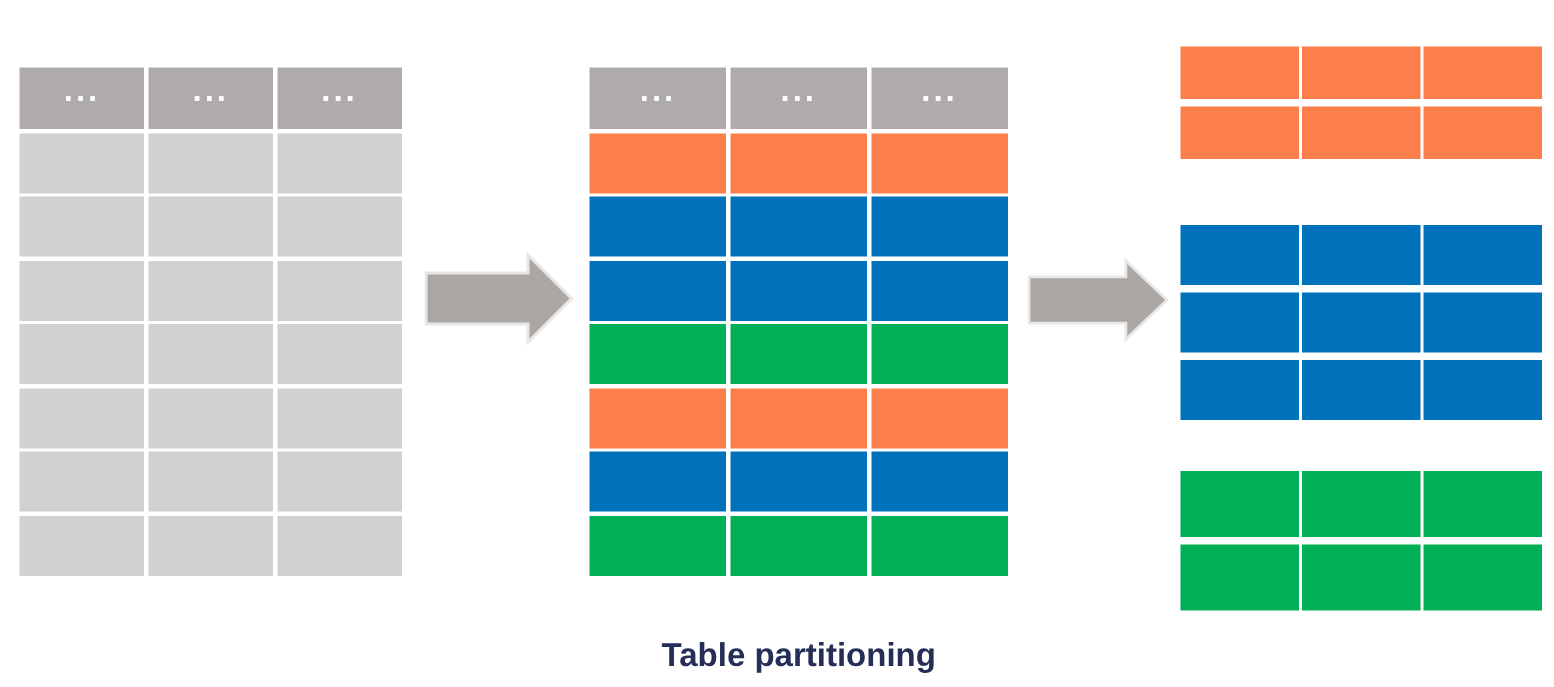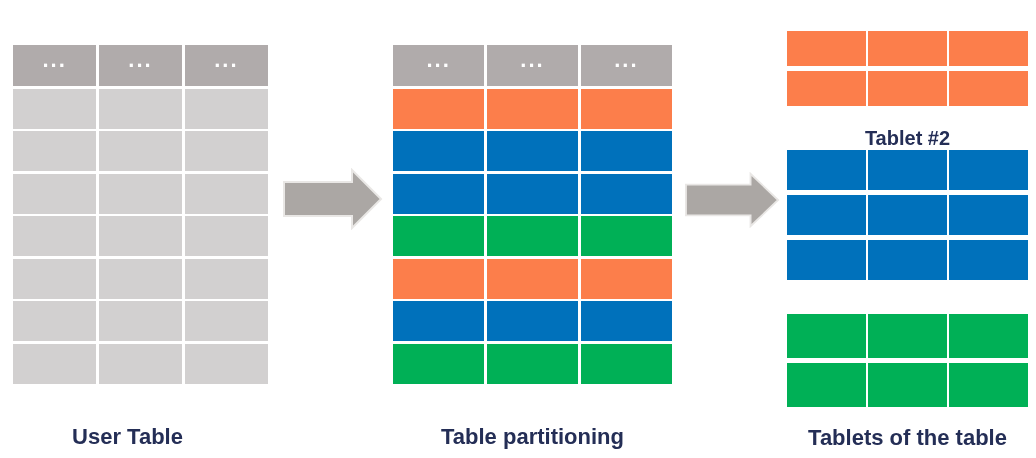--- a/index.html
+++ b/index.html
@@ -72,21 +72,20 @@
       <div class="cell" style="background: rgb(210, 208, 208);"></div>
       <div class="cell" style="background: rgb(210, 208, 208);"></div>
       <div class="cell" style="background: rgb(210, 208, 208);"></div>
       <div class="cell" style="background: rgb(210, 208, 208);"></div>
       <div class="cell" style="background: rgb(210, 208, 208);"></div>
       <div class="cell" style="background: rgb(210, 208, 208);"></div>
       <div class="cell" style="background: rgb(210, 208, 208);"></div>
       <div class="cell" style="background: rgb(210, 208, 208);"></div>
       <div class="cell" style="background: rgb(210, 208, 208);"></div>
     </div>
-  <div class="caption" id="user-caption">User Table</div>
 
   <svg class="arrow" id="arrow-1" viewBox="0 0 100 62" preserveAspectRatio="none">
     <polygon points="1,14 69,14 69,2 98,31 69,60 69,48 1,48"></polygon>
   </svg>
 
   <div class="tbl" id="partition-table">
       <div class="cell hdr">
         <span>...</span>
       </div>
       <div class="cell hdr">
@@ -125,21 +124,20 @@
 
   <div class="tbl tablet-grid" id="tablet-grid-0">
       <div class="cell" style="background: rgb(252, 126, 75);"></div>
       <div class="cell" style="background: rgb(252, 126, 75);"></div>
       <div class="cell" style="background: rgb(252, 126, 75);"></div>
       <div class="cell" style="background: rgb(252, 126, 75);"></div>
       <div class="cell" style="background: rgb(252, 126, 75);"></div>
       <div class="cell" style="background: rgb(252, 126, 75);"></div>
     </div>
 
-  <div class="tablet-title" id="tablet-title-1">Tablet #2</div>
   <div class="tbl tablet-grid" id="tablet-grid-1">
       <div class="cell" style="background: rgb(0, 113, 187);"></div>
       <div class="cell" style="background: rgb(0, 113, 187);"></div>
       <div class="cell" style="background: rgb(0, 113, 187);"></div>
       <div class="cell" style="background: rgb(0, 113, 187);"></div>
       <div class="cell" style="background: rgb(0, 113, 187);"></div>
       <div class="cell" style="background: rgb(0, 113, 187);"></div>
       <div class="cell" style="background: rgb(0, 113, 187);"></div>
       <div class="cell" style="background: rgb(0, 113, 187);"></div>
       <div class="cell" style="background: rgb(0, 113, 187);"></div>
@@ -147,14 +145,13 @@
 
   <div class="tbl tablet-grid" id="tablet-grid-2">
       <div class="cell" style="background: rgb(0, 176, 86);"></div>
       <div class="cell" style="background: rgb(0, 176, 86);"></div>
       <div class="cell" style="background: rgb(0, 176, 86);"></div>
       <div class="cell" style="background: rgb(0, 176, 86);"></div>
       <div class="cell" style="background: rgb(0, 176, 86);"></div>
       <div class="cell" style="background: rgb(0, 176, 86);"></div>
     </div>
 
-  <div class="caption" id="tablets-caption">Tablets of the table</div>
 </div>
 
 </body></html>

